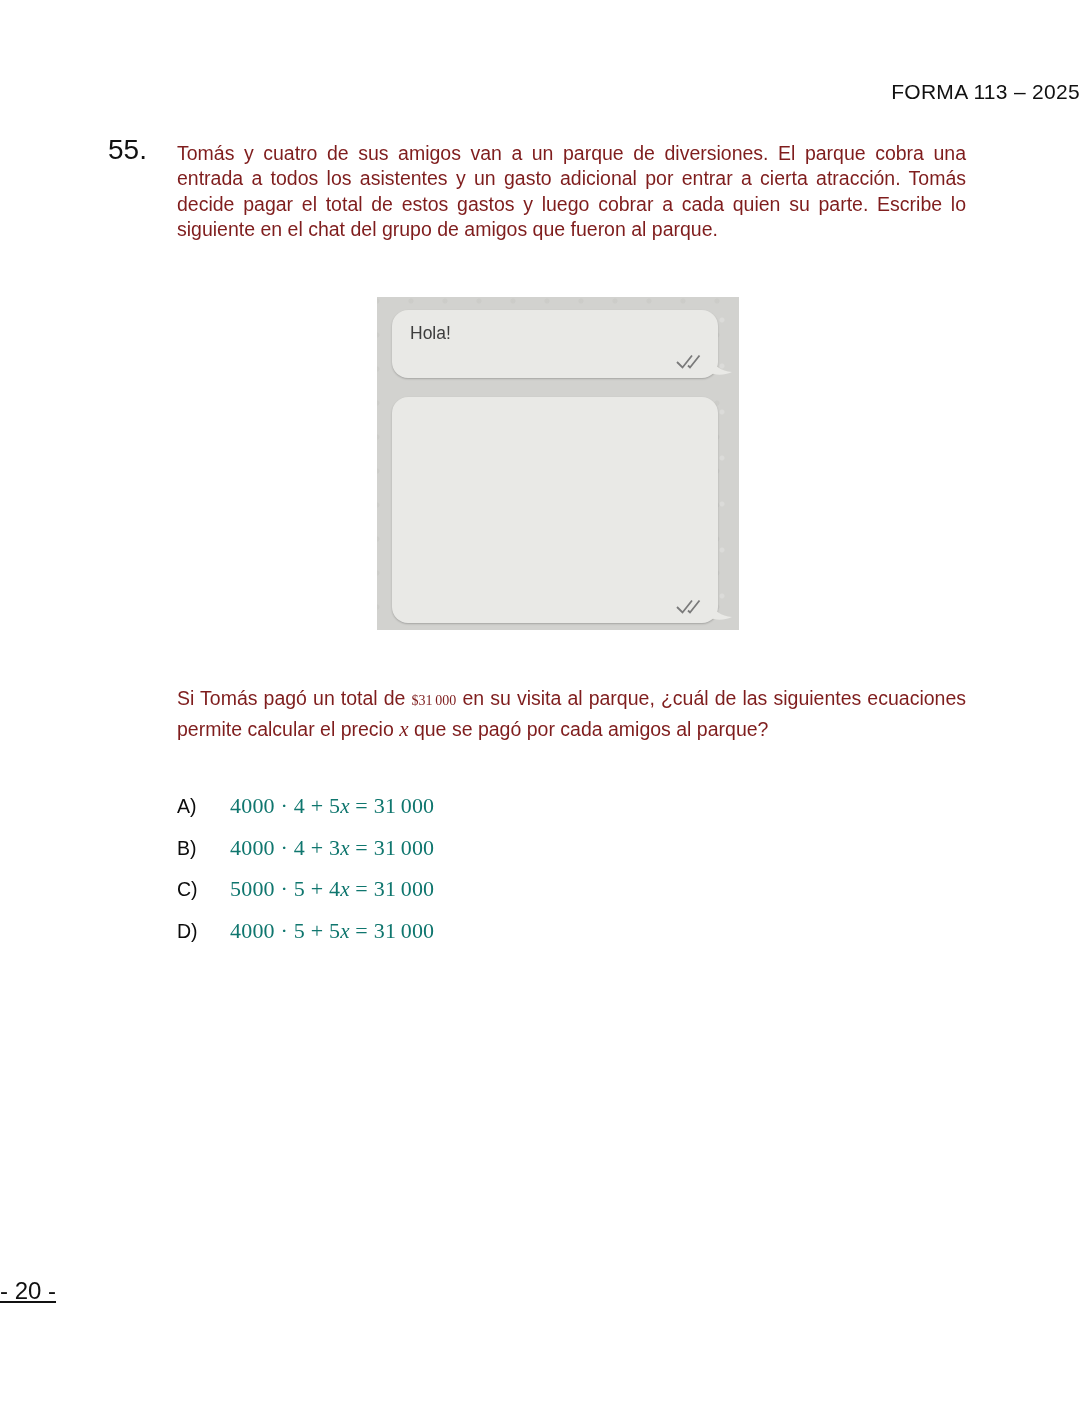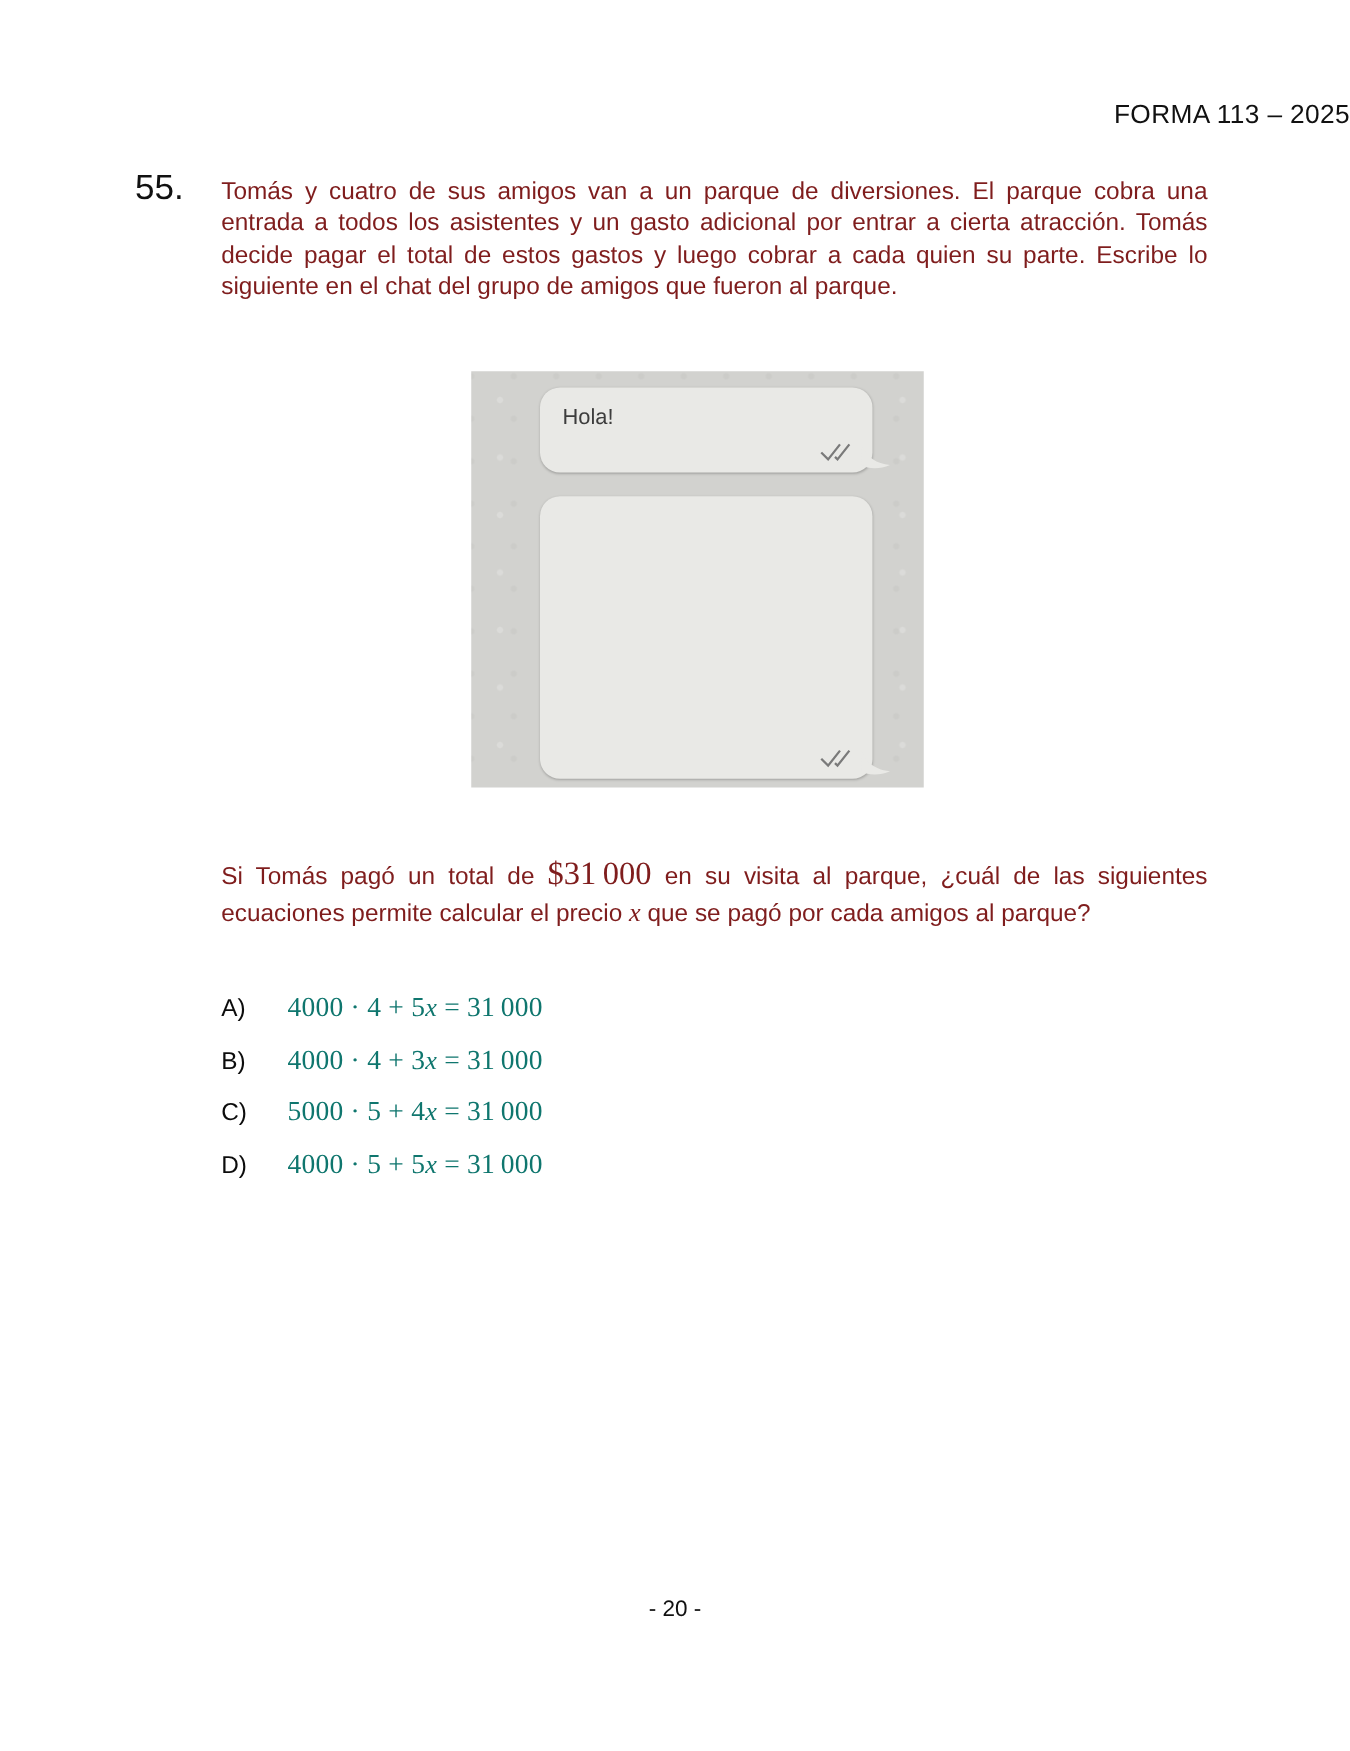--- a/index.html
+++ b/index.html
@@ -15,47 +15,47 @@
   .qnum {
     position:absolute; top:134px; left:108px;
     font-size:28px; color:#111;
   }
   .para {
     position:absolute; left:177px; width:789px;
     text-align:justify; font-size:19.5px; line-height:25.4px; color:#7f1d1d;
   }
   .para-intro { top:141px; }
   .para-prompt { top:684px; line-height:29px; }
-  .serif { font-family:"Liberation Serif", serif; font-size:26px; }
+  .serif { font-family:"Liberation Serif", serif; font-size:14px; }
   .math-var { font-family:"Liberation Serif", serif; font-style:italic; font-size:21px; }
 
   
   .chat {
     position:absolute; top:297px; left:377px; width:362px; height:333px;
     background-color:#d2d2cf;
     background-image:
       radial-gradient(rgba(255,255,255,0.20) 2px, rgba(255,255,255,0) 3px),
       radial-gradient(rgba(150,150,145,0.10) 2px, rgba(150,150,145,0) 3px);
     background-size:46px 46px, 34px 34px;
     background-position:0 0, 17px 21px;
   }
   .bubble {
-    position:absolute; left:15px; width:266px;
+    position:absolute; left:15px; width:326px;
     background:#e9e9e6; border-radius:16px;
     box-shadow:0 1px 2px rgba(0,0,0,0.22);
-    color:#3d3d3d; font-size:17.5px; line-height:25px;margin-left:40px;
+    color:#3d3d3d; font-size:17.5px; line-height:25px;
   }
   .bubble-1 { top:13px; height:68px; }
   .bubble-2 { top:100px; height:226px; }
   .bubble-text { position:absolute; top:11px; left:18px; right:16px; white-space:pre-line; }
   .bubble-check { position:absolute; right:13px; bottom:8px; width:30px; height:18px; }
   .bubble-tail { position:absolute; right:-15px; bottom:0px; width:24px; height:24px; }
   .pagenum {
     position:absolute; top:1277px; left:0; width:100%;
-    text-align:center; font-size:18px; color:#111;
+    text-align:left; font-size:24px; color:#111;text-decoration:underline;
   }
 
   
   .options { position:absolute; top:793px; left:177px; width:600px; }
   .option-row { display:flex; align-items:baseline; height:25px; margin-bottom:16.5px; }
   .option-label { width:53px; font-size:19.5px; color:#0c0c0c; }
   .option-eq { font-family:"Liberation Serif", serif; font-size:22px; color:#0f766e; letter-spacing:0.2px; }
 </style>
 </head>
 <body>

